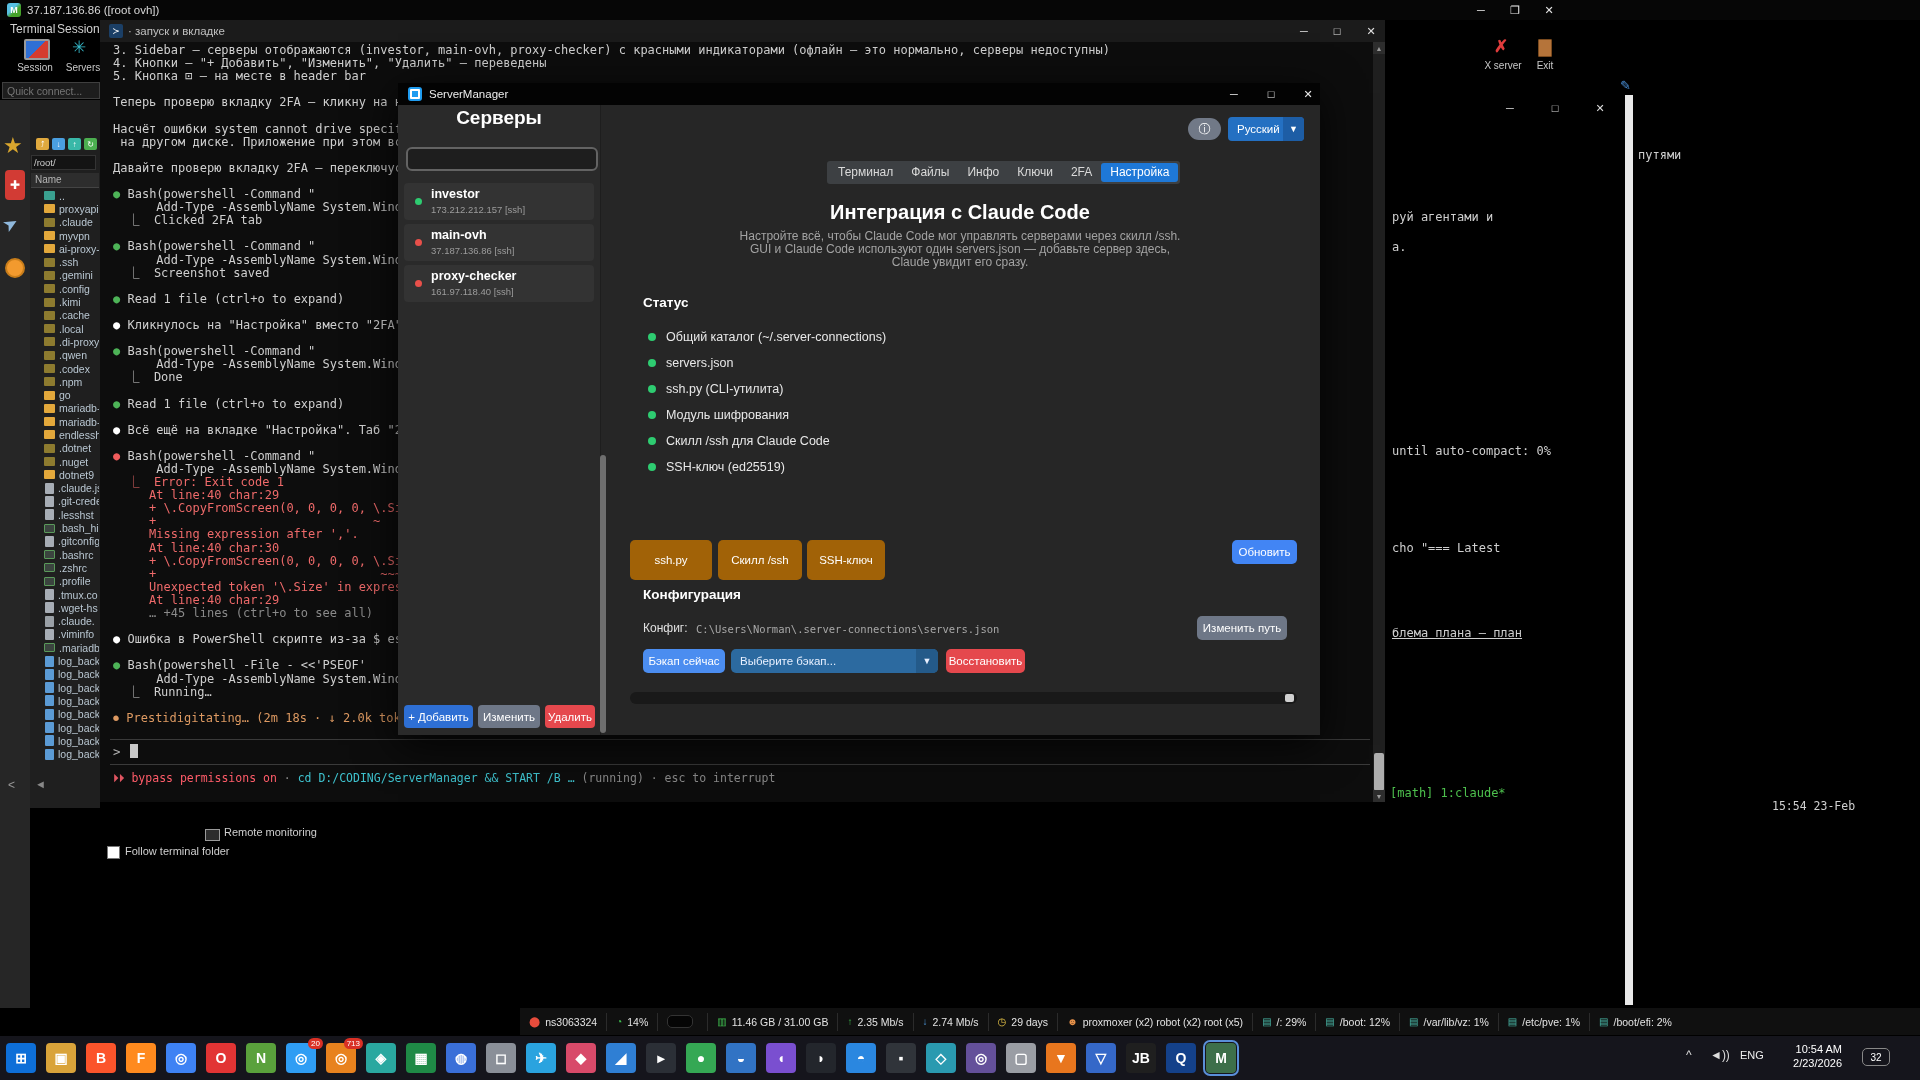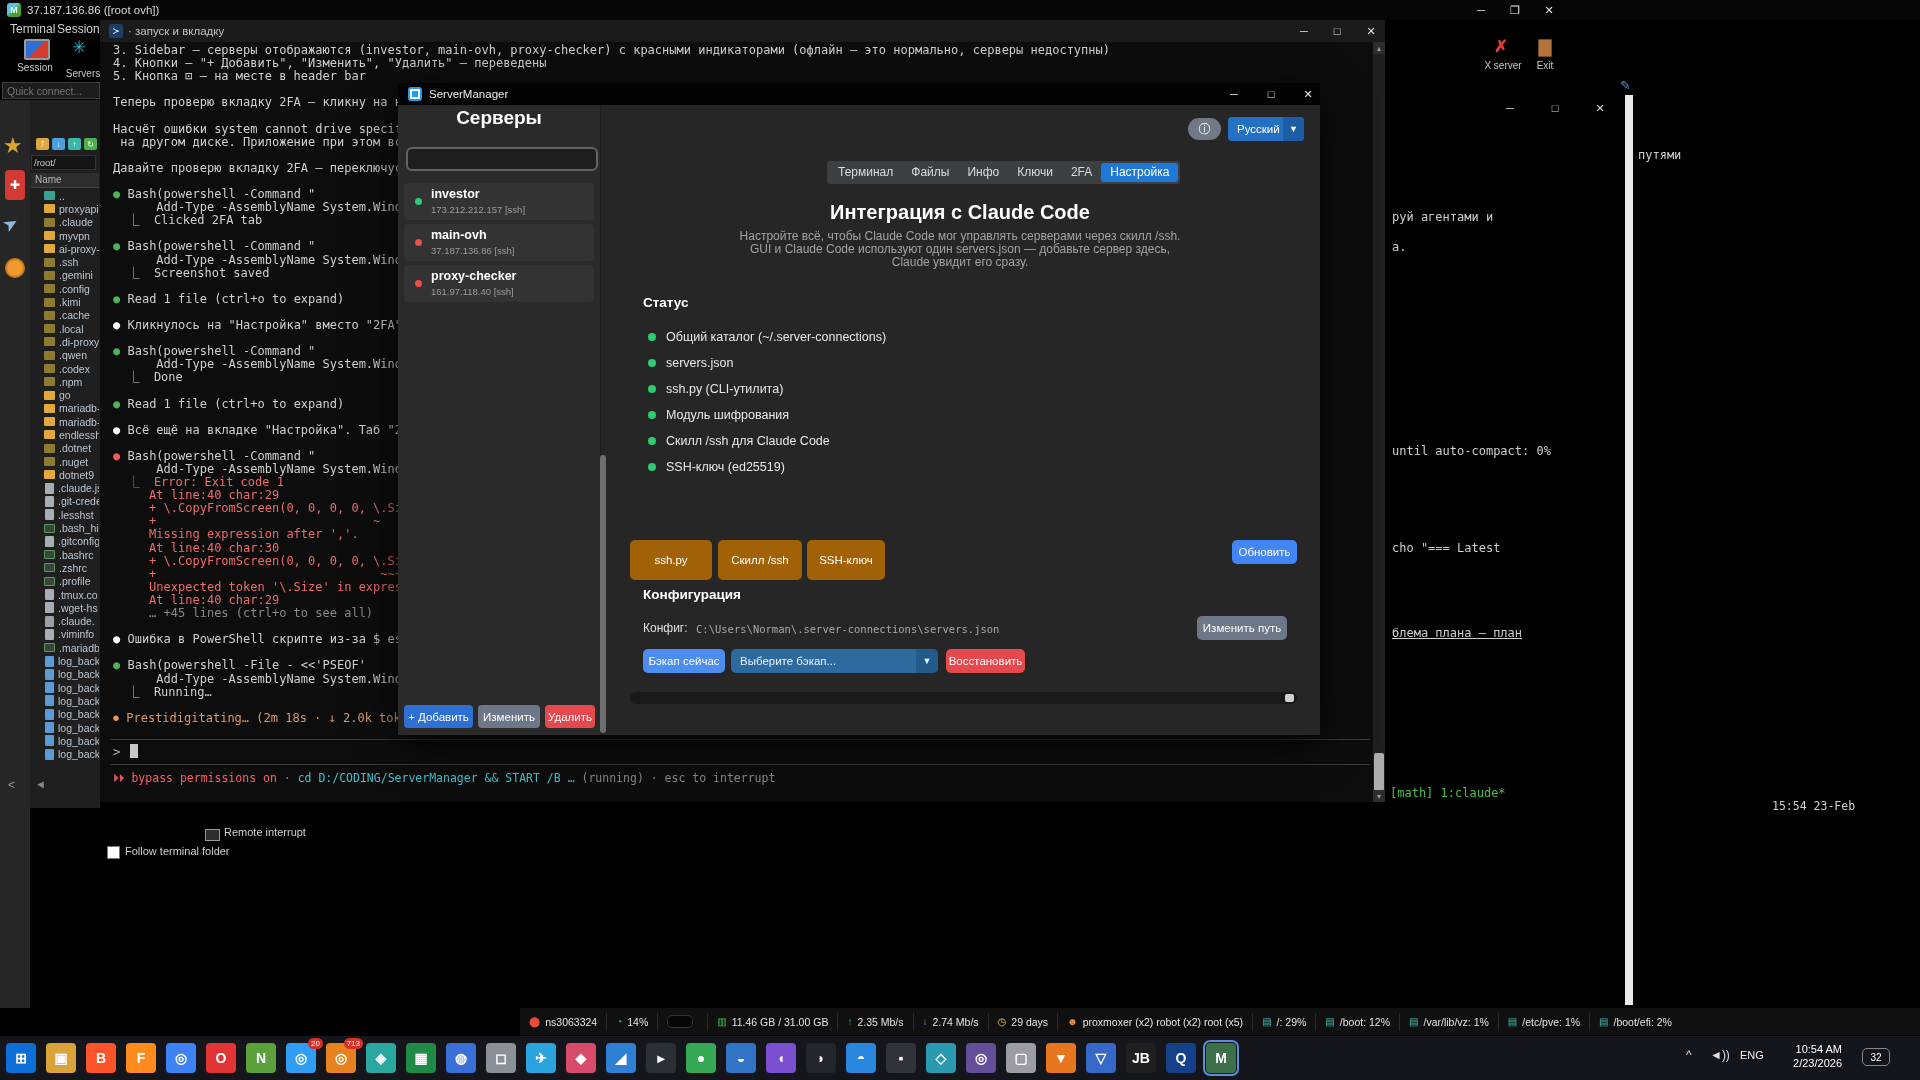--- a/index.html
+++ b/index.html
@@ -179,21 +179,21 @@
     <span class="abs wc" style="left:1467px;">─</span>
     <span class="abs wc" style="left:1501px;">❐</span>
     <span class="abs wc" style="left:1535px;">✕</span>
   </div>
 
   <span class="abs menu-item" style="left:10px;">Terminal</span>
   <span class="abs menu-item" style="left:57px;">Sessions</span>
   <div class="abs icon-session"></div>
   <span class="abs tb-btn" style="left:12px;top:62px;">Session</span>
   <span class="abs icon-servers">✳</span>
-  <span class="abs tb-btn" style="left:60px;top:68px;">Servers</span>
+  <span class="abs tb-btn" style="left:60px;top:62px;">Servers</span>
   <span class="abs icon-xserver">✗</span>
   <span class="abs tb-btn" style="left:1480px;top:60px;">X server</span>
   <div class="abs icon-exit"></div>
   <span class="abs tb-btn" style="left:1522px;top:60px;">Exit</span>
   <input class="abs qc-input" placeholder="Quick connect..." style="">
 
   <div class="abs left-rail"></div>
   <span class="abs rail-star">★</span>
   <div class="abs rail-knife">✚</div>
   <span class="abs rail-plane">➤</span>
@@ -380,21 +380,21 @@
       <div class="fitem">
       <span class="ficon log"></span>
       <span>log_backu</span>
     </div>
     </div>
   <span class="abs fp-scroll-left">◄</span>
 
   <div class="abs term-win">
     <div class="abs term-tabbar">
       <div class="abs ps-icon">≻</div>
-      <span class="abs term-tab-label"><span>·</span><span> запуск и вкладку</span></span>
+      <span class="abs term-tab-label"><span>·</span><span> запуск и вкладке</span></span>
       <span class="abs term-wc" style="left:1189px;">─</span>
       <span class="abs term-wc" style="left:1222px;">□</span>
       <span class="abs term-wc" style="left:1256px;">✕</span>
     </div>
     <div class="abs term-lines">
 
     <div class="tline"><span class="tb"></span><span>3. Sidebar — серверы отображаются (investor, main-ovh, proxy-checker) с красными индикаторами (офлайн — это нормально, серверы недоступны)</span></div>
         <div class="tline"><span class="tb"></span><span>4. Кнопки — "+ Добавить", "Изменить", "Удалить" — переведены</span></div>
         <div class="tline"><span class="tb"></span><span>5. Кнопка ⊡ — на месте в header bar</span></div>
         <div class="tline"><span class="tb"></span><span></span></div>
@@ -453,21 +453,21 @@
     <div class="abs term-rule" style="top:744px;"></div>
     <div class="abs term-status"><span class="st-chev">⏵⏵ </span><span class="st-bypass">bypass permissions on</span><span class="st-sep"> · </span><span class="st-cmd">cd D:/CODING/ServerManager &amp;&amp; START /B …</span><span class="st-dim"> (running)</span><span class="st-dim"> · </span><span class="st-dim">esc to interrupt</span></div>
     <div class="abs term-scroll">
       <div class="abs ts-arrow" style="top:0;">▲</div>
       <div class="abs ts-thumb"></div>
       <div class="abs ts-arrow" style="top:748px;">▼</div>
     </div>
   </div>
 
   <div class="abs opt-icon1"></div>
-  <span class="abs opt-label" style="left:224px;top:826px;">Remote interrupt</span>
+  <span class="abs opt-label" style="left:224px;top:826px;">Remote monitoring</span>
   <div class="abs opt-check"></div>
   <span class="abs opt-label" style="left:125px;top:845px;">Follow terminal folder</span>
 
   <div class="abs sm-win">
     <div class="abs sm-titlebar">
       <div class="abs sm-logo">
           <span></span>
         </div>
       <span class="abs sm-title">ServerManager</span>
       <span class="abs sm-wc" style="left:821px;">─</span>

